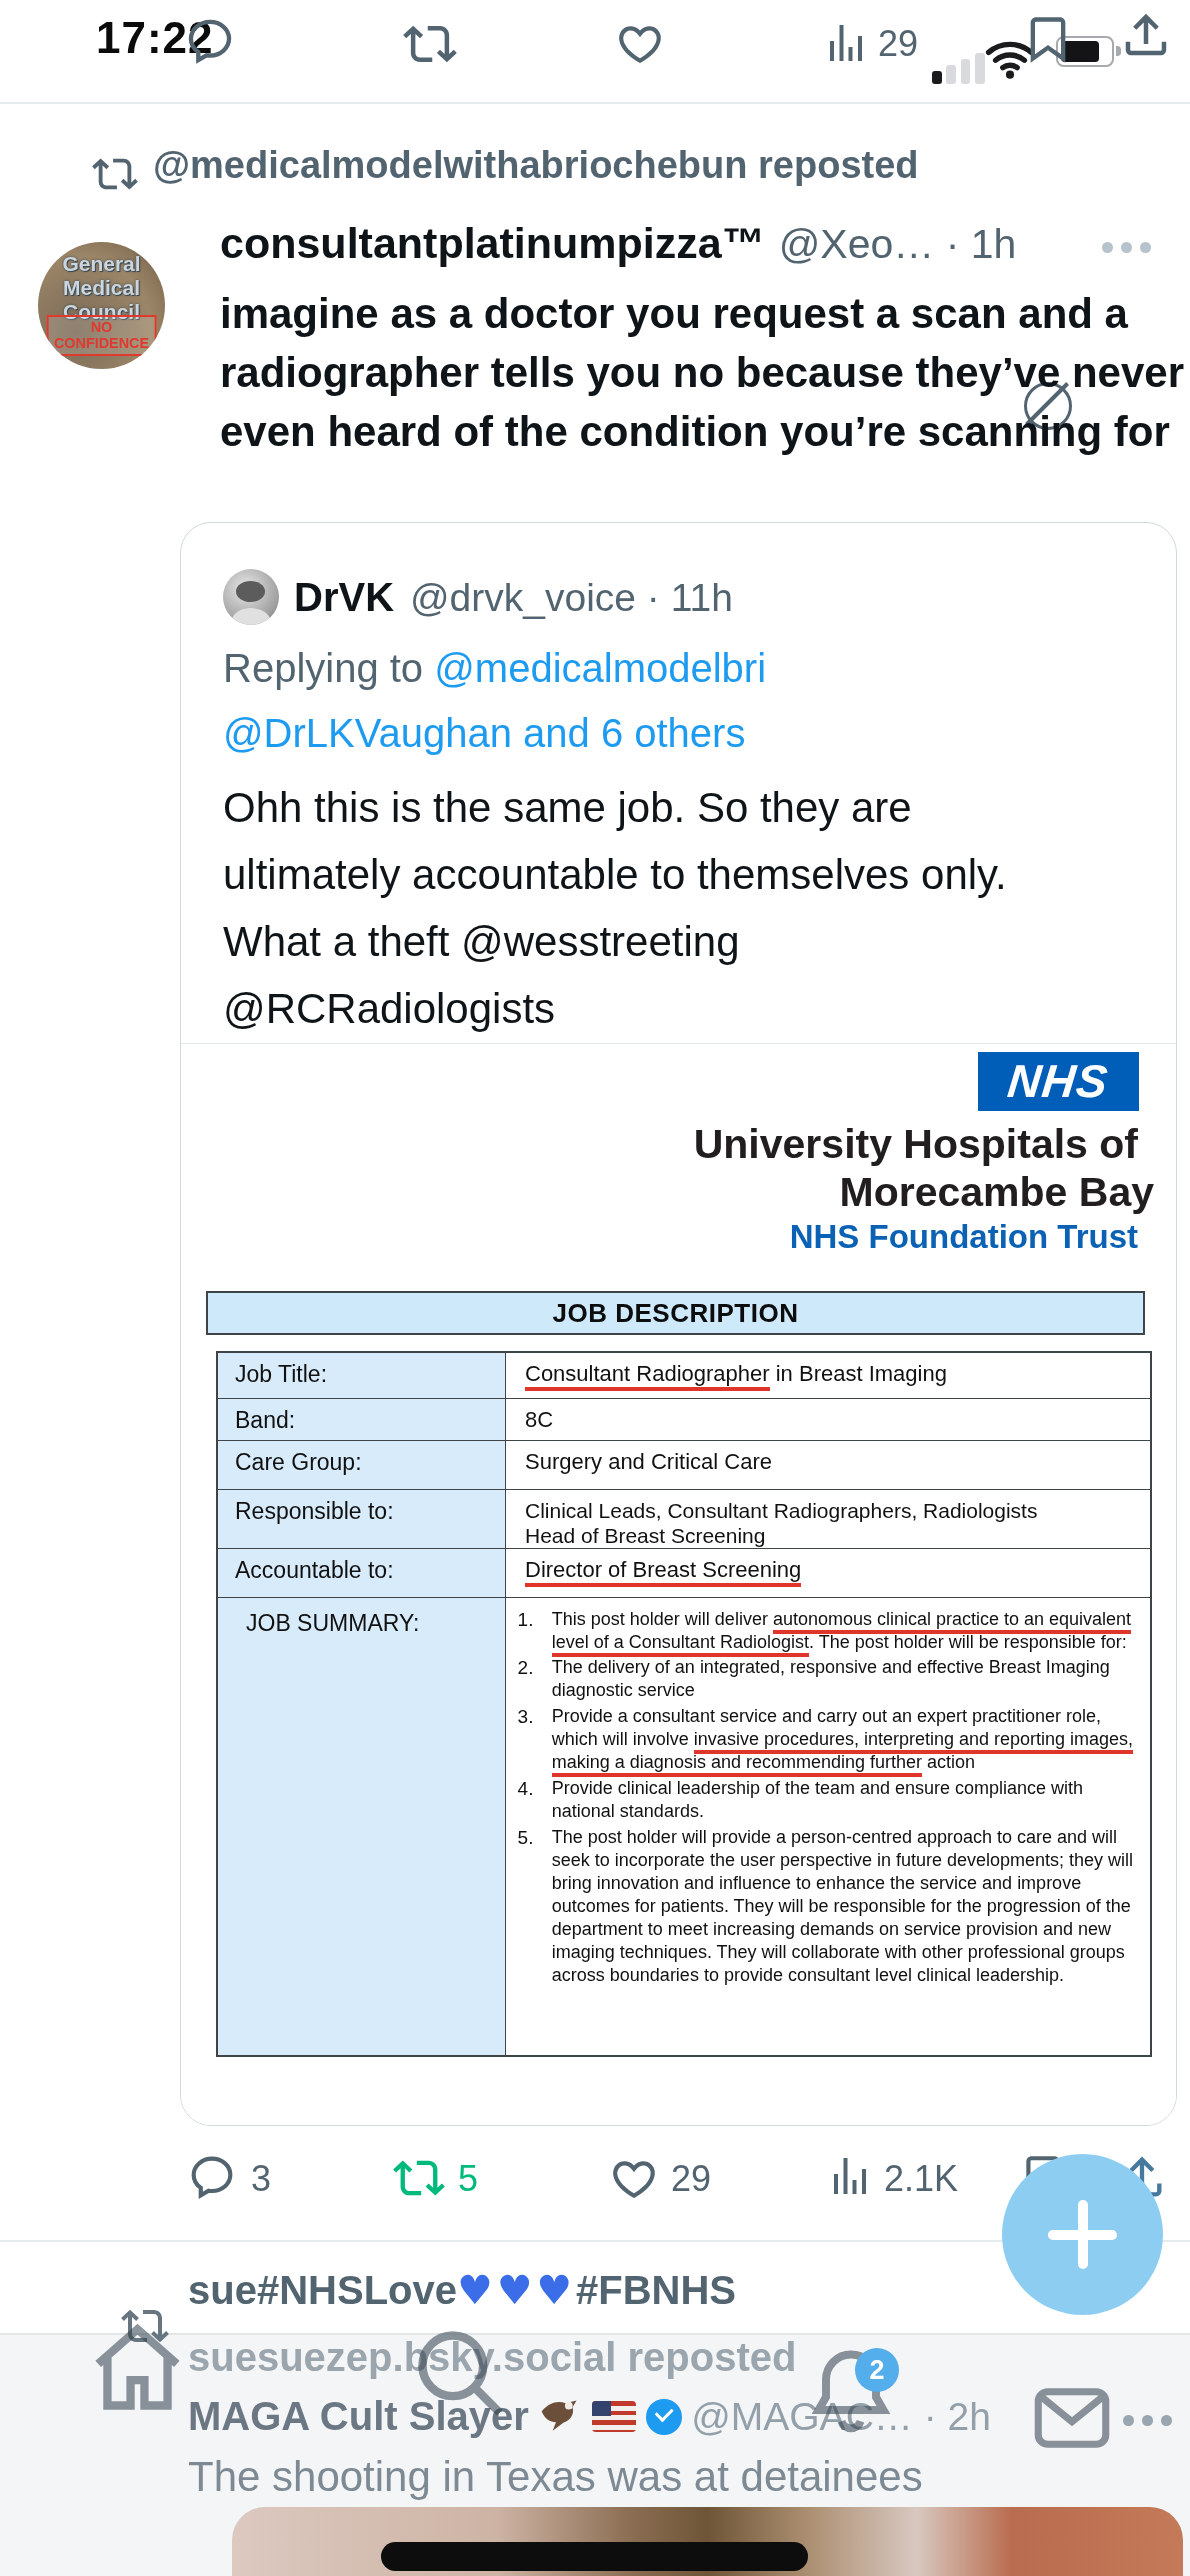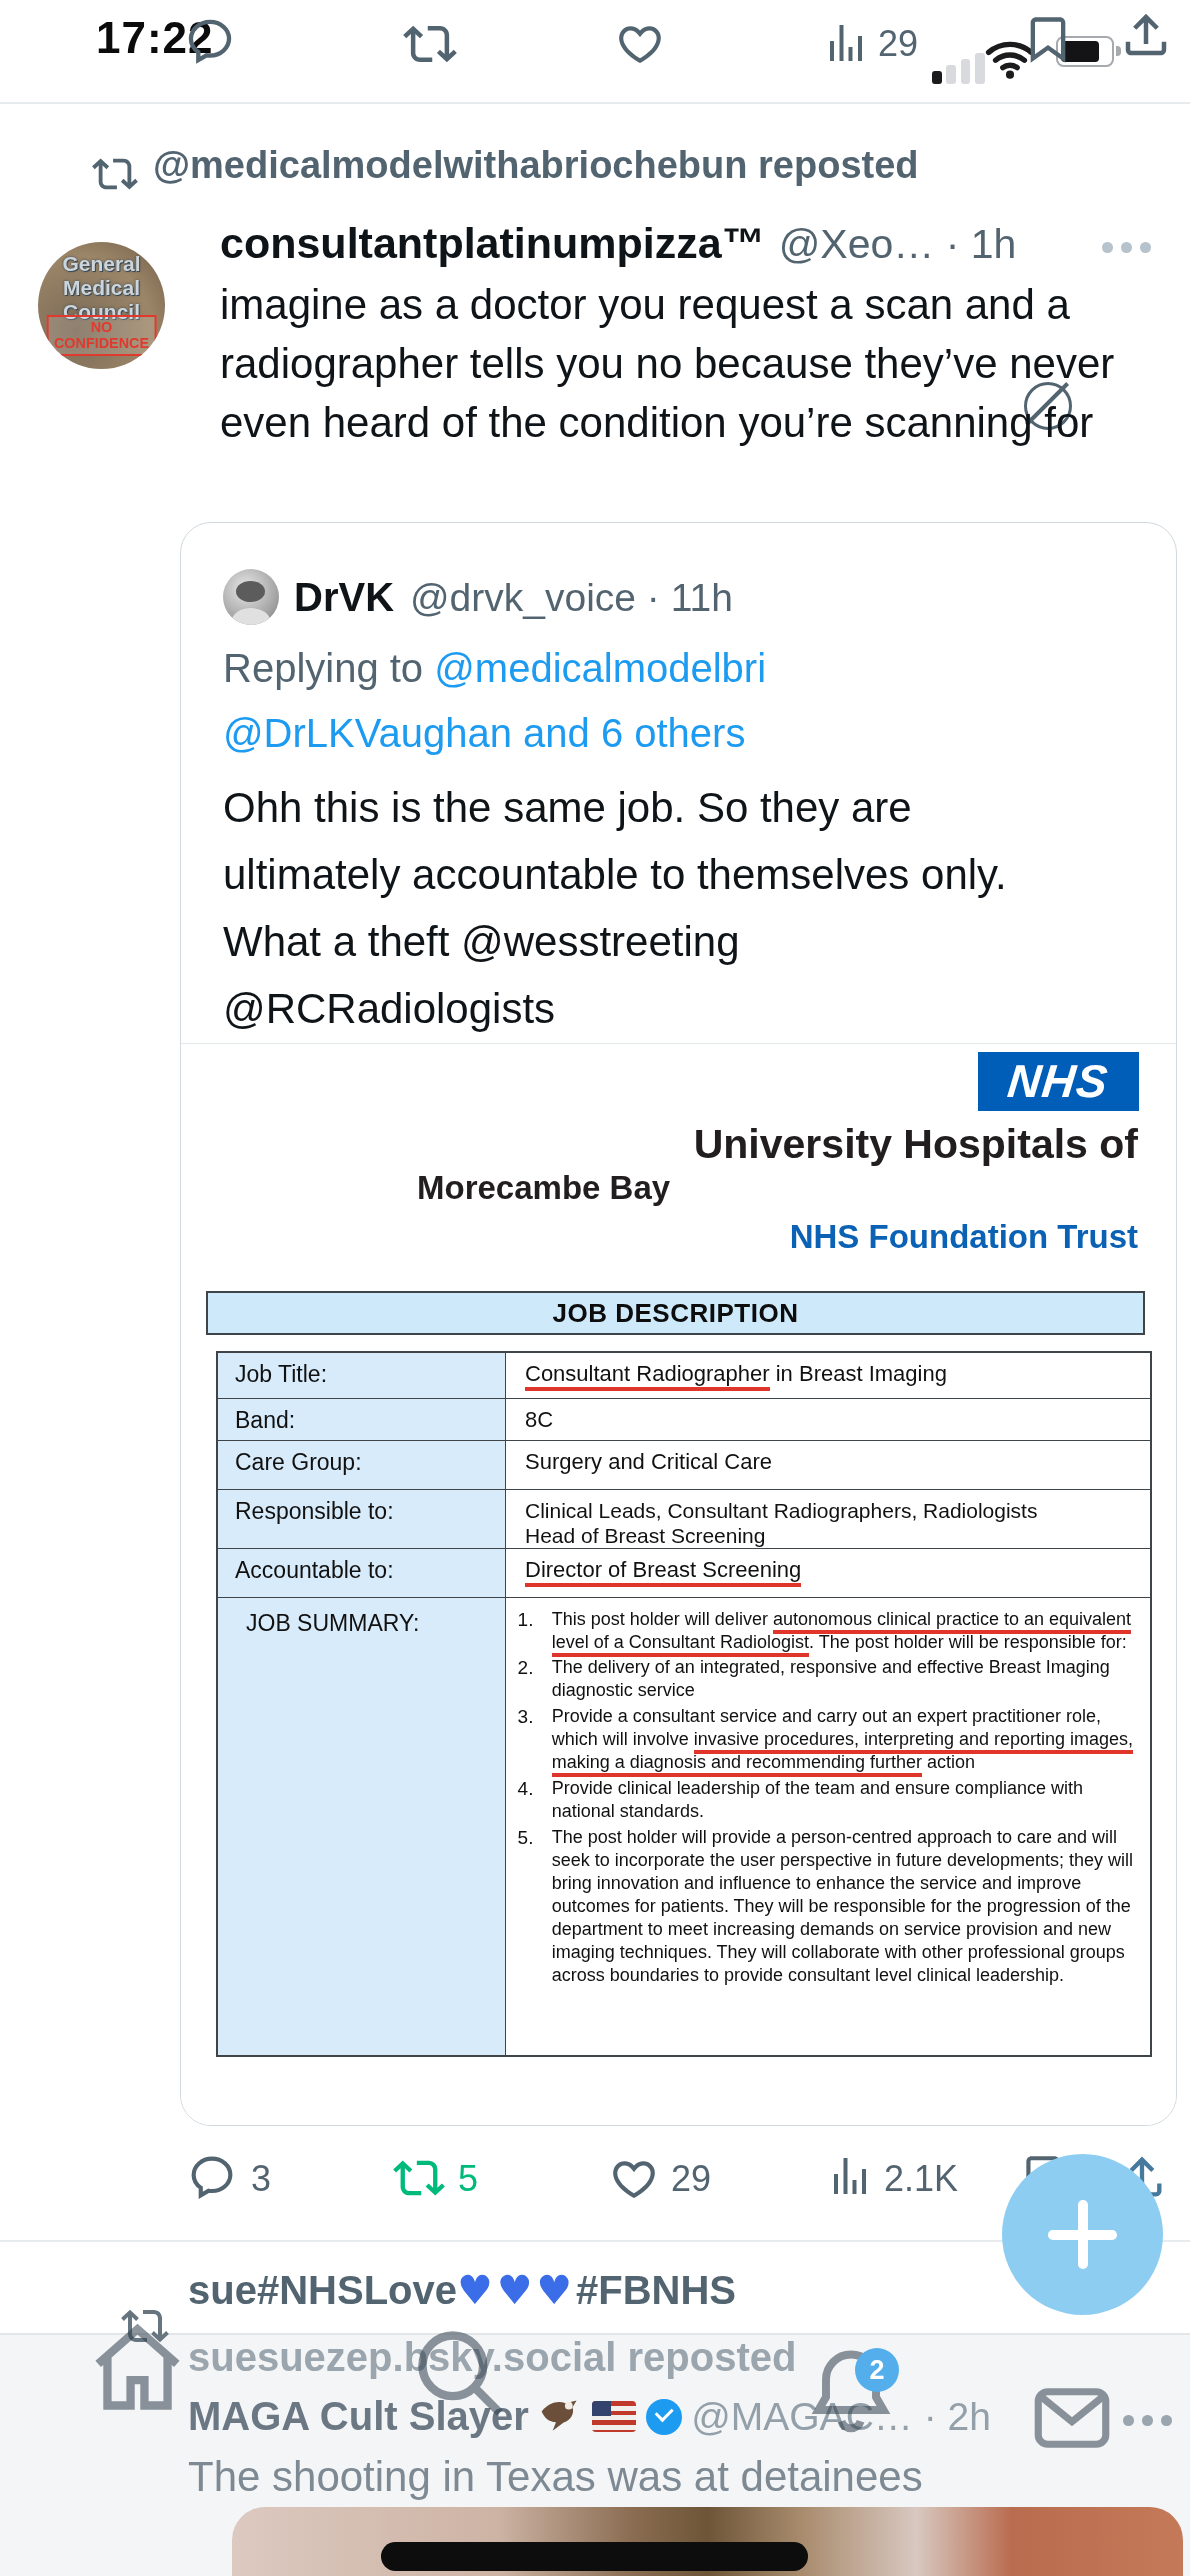--- a/index.html
+++ b/index.html
@@ -46,21 +46,21 @@
   .q-link{font-size:40px;color:#1d9bf0;}
   .q-line{font-size:42px;line-height:67px;color:#0f1419;white-space:nowrap;}
   .q-avatar{width:56px;height:56px;border-radius:50%;background:radial-gradient(circle at 40% 35%,#e8e8e8,#9d9d9d 70%,#6f6f6f);position:relative;overflow:hidden;}
   .q-avatar:after{content:"";position:absolute;left:13.4px;top:11.5px;width:29px;height:21px;border-radius:50%;background:#5c5c5c;}
   .q-avatar:before{content:"";position:absolute;left:8.6px;bottom:-7.7px;width:38px;height:25px;border-radius:50% 50% 0 0;background:#e0e0e0;}
   
   .doc{position:absolute;left:0;top:520px;width:995px;height:1082px;background:#ffffff;border-top:1.9px solid #e3e8eb;}
   .nhs-box{position:absolute;left:797px;top:7.7px;width:161px;height:59px;background:#005EB8;display:flex;align-items:center;justify-content:center;}
   .nhs-box span{color:#fff;font-weight:bold;font-style:italic;font-size:46px;transform:skewX(-6deg);letter-spacing:1px;}
   .org1{position:absolute;right:38px;top:77px;width:728px;text-align:right;font-size:41px;font-weight:bold;color:#221e1f;}
-  .org2{position:absolute;right:31px;top:125px;width:728px;text-align:left;font-size:33px;font-weight:bold;color:#221e1f;}
+  .org2{position:absolute;right:22px;top:125px;width:728px;text-align:right;font-size:41px;font-weight:bold;color:#221e1f;}
   .org3{position:absolute;right:38px;top:174px;width:728px;text-align:right;font-size:33px;font-weight:bold;color:#0b62b4;}
   .banner{position:absolute;left:25px;top:247px;width:935px;height:40px;background:#cde9fa;border:2.9px solid #3f4449;
     display:flex;align-items:center;justify-content:center;font-size:26px;font-weight:bold;color:#0d0d0d;letter-spacing:0.5px;}
   .jdtable{position:absolute;left:35px;top:307px;width:932px;border:2.9px solid #3f4449;background:#fff;}
   .jdrow{display:flex;border-bottom:1.9px solid #3f4449;}
   .jdrow:last-child{border-bottom:none;}
   .jdlabel{width:288px;background:#d7ebfa;border-right:1.9px solid #3f4449;font-size:23px;color:#111;padding:7.7px 0 0 17px;box-sizing:border-box;}
   .jdval{flex:1;font-size:22px;color:#111;padding:7.7px 11.5px 0 19px;box-sizing:border-box;line-height:26px;}
   .redline{border-bottom:4.8px solid #e0352b;padding-bottom:1px;}
   .sumlist{padding:3.8px 9.6px 0 5.8px;}
@@ -175,21 +175,21 @@
     <span class="name">consultantplatinumpizza™</span>
     <span class="handle" style="margin-left:9.6px;">@Xeo… · 1h</span>
   </div>
   <div class="abs grok" style="left:1024px;top:224px;"></div>
   <div class="abs dots" style="left:1102px;top:242px;">
       <i></i>
       <i></i>
       <i></i>
     </div>
 
-  <div class="abs" style="left:220px;top:275px;">
+  <div class="abs" style="left:220px;top:284px;font-weight:bold;">
     <div class="tweet-line">imagine as a doctor you request a scan and a</div>
     <div class="tweet-line">radiographer tells you no because they’ve never</div>
     <div class="tweet-line">even heard of the condition you’re scanning for</div>
   </div>
   <div class="abs woozy" style="left:222px;top:468px;">
     <div class="e1"></div>
       <div class="e2"></div>
       <div class="m"></div>
   </div>
 

